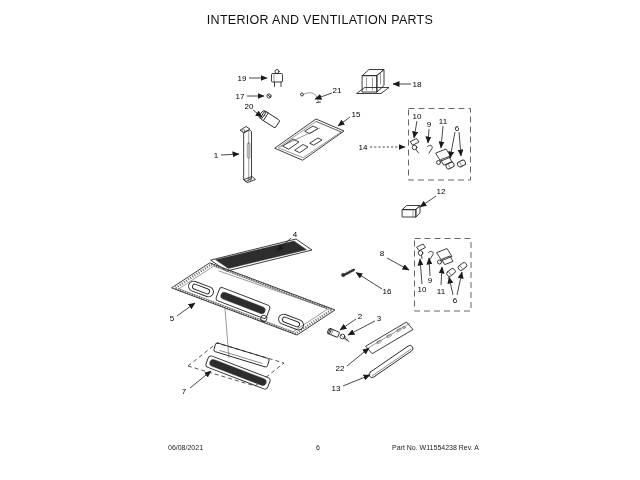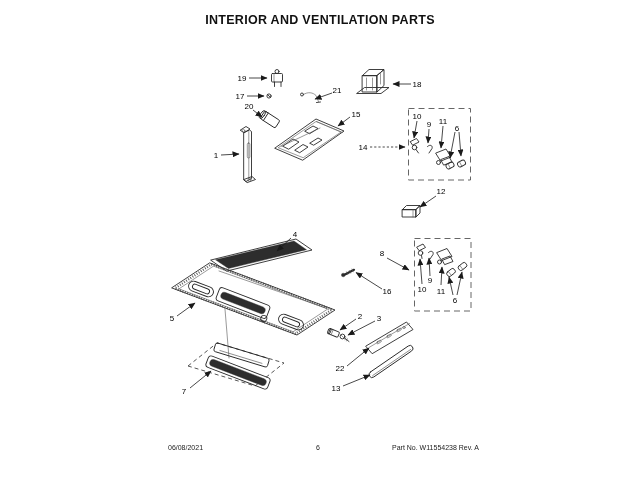--- a/index.html
+++ b/index.html
@@ -1,19 +1,19 @@
 <!DOCTYPE html>
 <html><head>
 <meta charset="utf-8">
 <style>
   html,body{margin:0;padding:0;background:#fff;}
   .page{position:relative;width:640px;height:480px;background:#fff;overflow:hidden;
         font-family:"Liberation Sans",sans-serif;color:#000;}
   .title{position:absolute;top:13px;left:0;width:640px;margin:0;text-align:center;
-         font-size:12.5px;font-weight:bold;letter-spacing:.3px;color:#111;}
+         font-size:12.5px;font-weight:normal;letter-spacing:.3px;color:#111;}
   .diagram{position:absolute;left:0;top:0;}
   
   .ln{fill:none;stroke:#2a2a2a;stroke-width:.9;stroke-linejoin:round;stroke-linecap:round;}
   .thin{fill:none;stroke:#555;stroke-width:.6;stroke-linejoin:round;stroke-linecap:round;}
   .dark{fill:#2d2d2d;stroke:#2d2d2d;stroke-width:.4;}
   .leader{fill:none;stroke:#1a1a1a;stroke-width:.8;}
   .dashbox{fill:none;stroke:#555;stroke-width:.9;stroke-dasharray:6 4;}
   .dash7{fill:none;stroke:#444;stroke-width:.9;stroke-dasharray:4 3;}
   .hatch{fill:none;stroke:#3a3a3a;stroke-width:2.4;stroke-dasharray:.9 1.6;opacity:.85;}
   .bolt{fill:none;stroke:#2a2a2a;stroke-width:2.2;stroke-linecap:round;}

